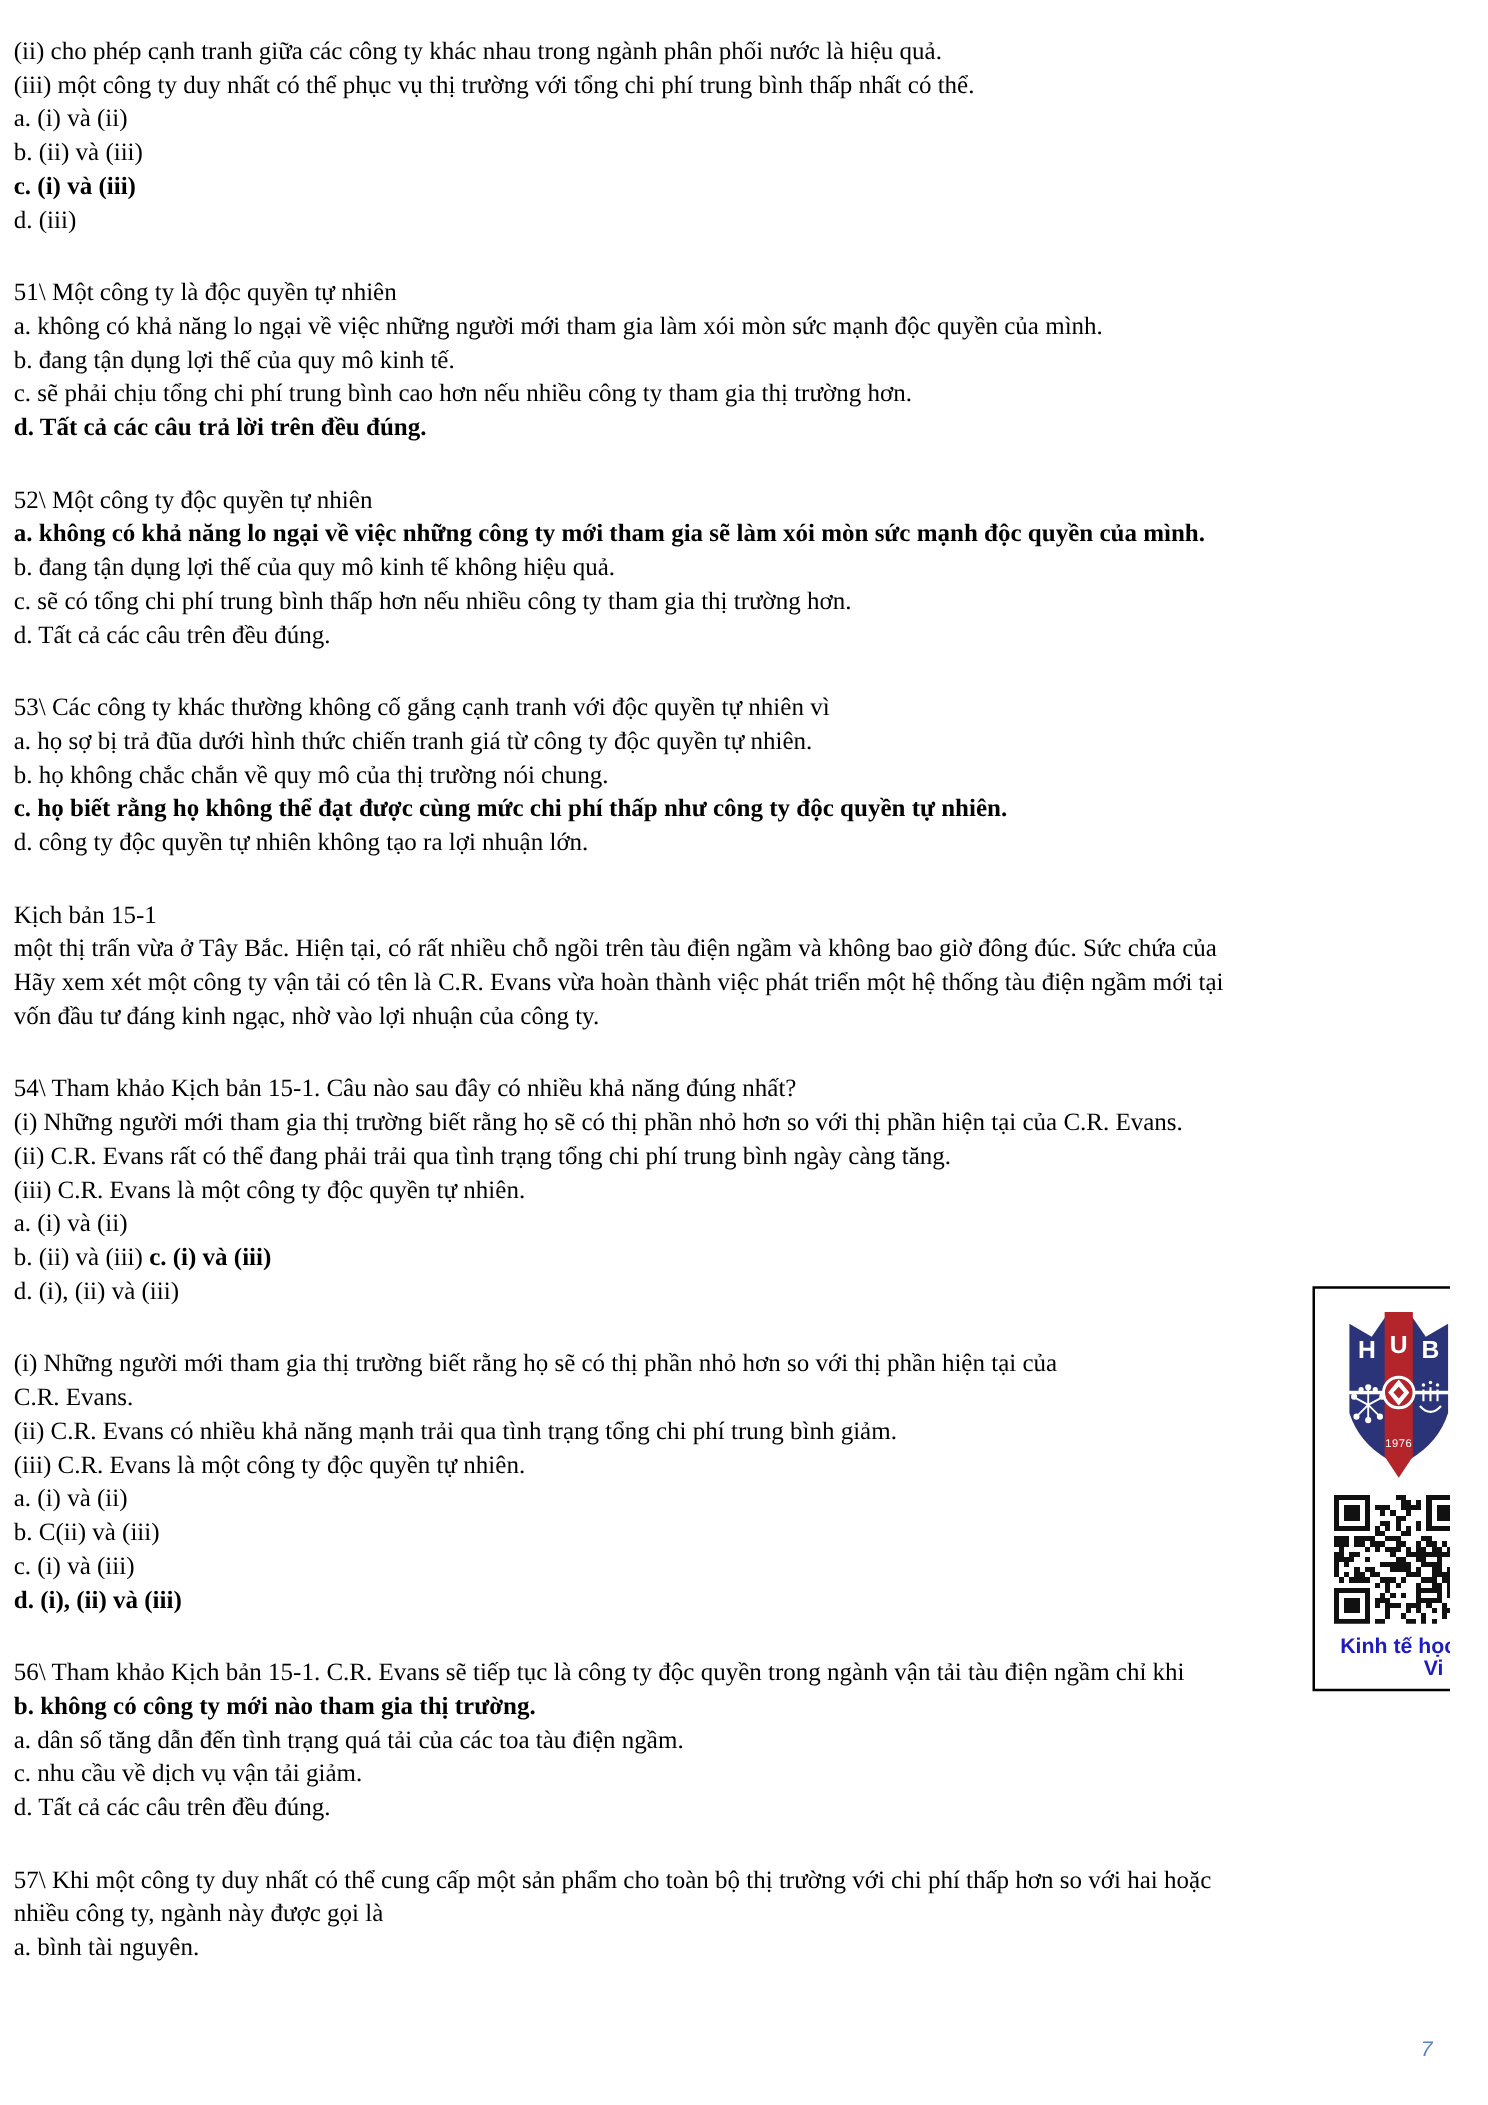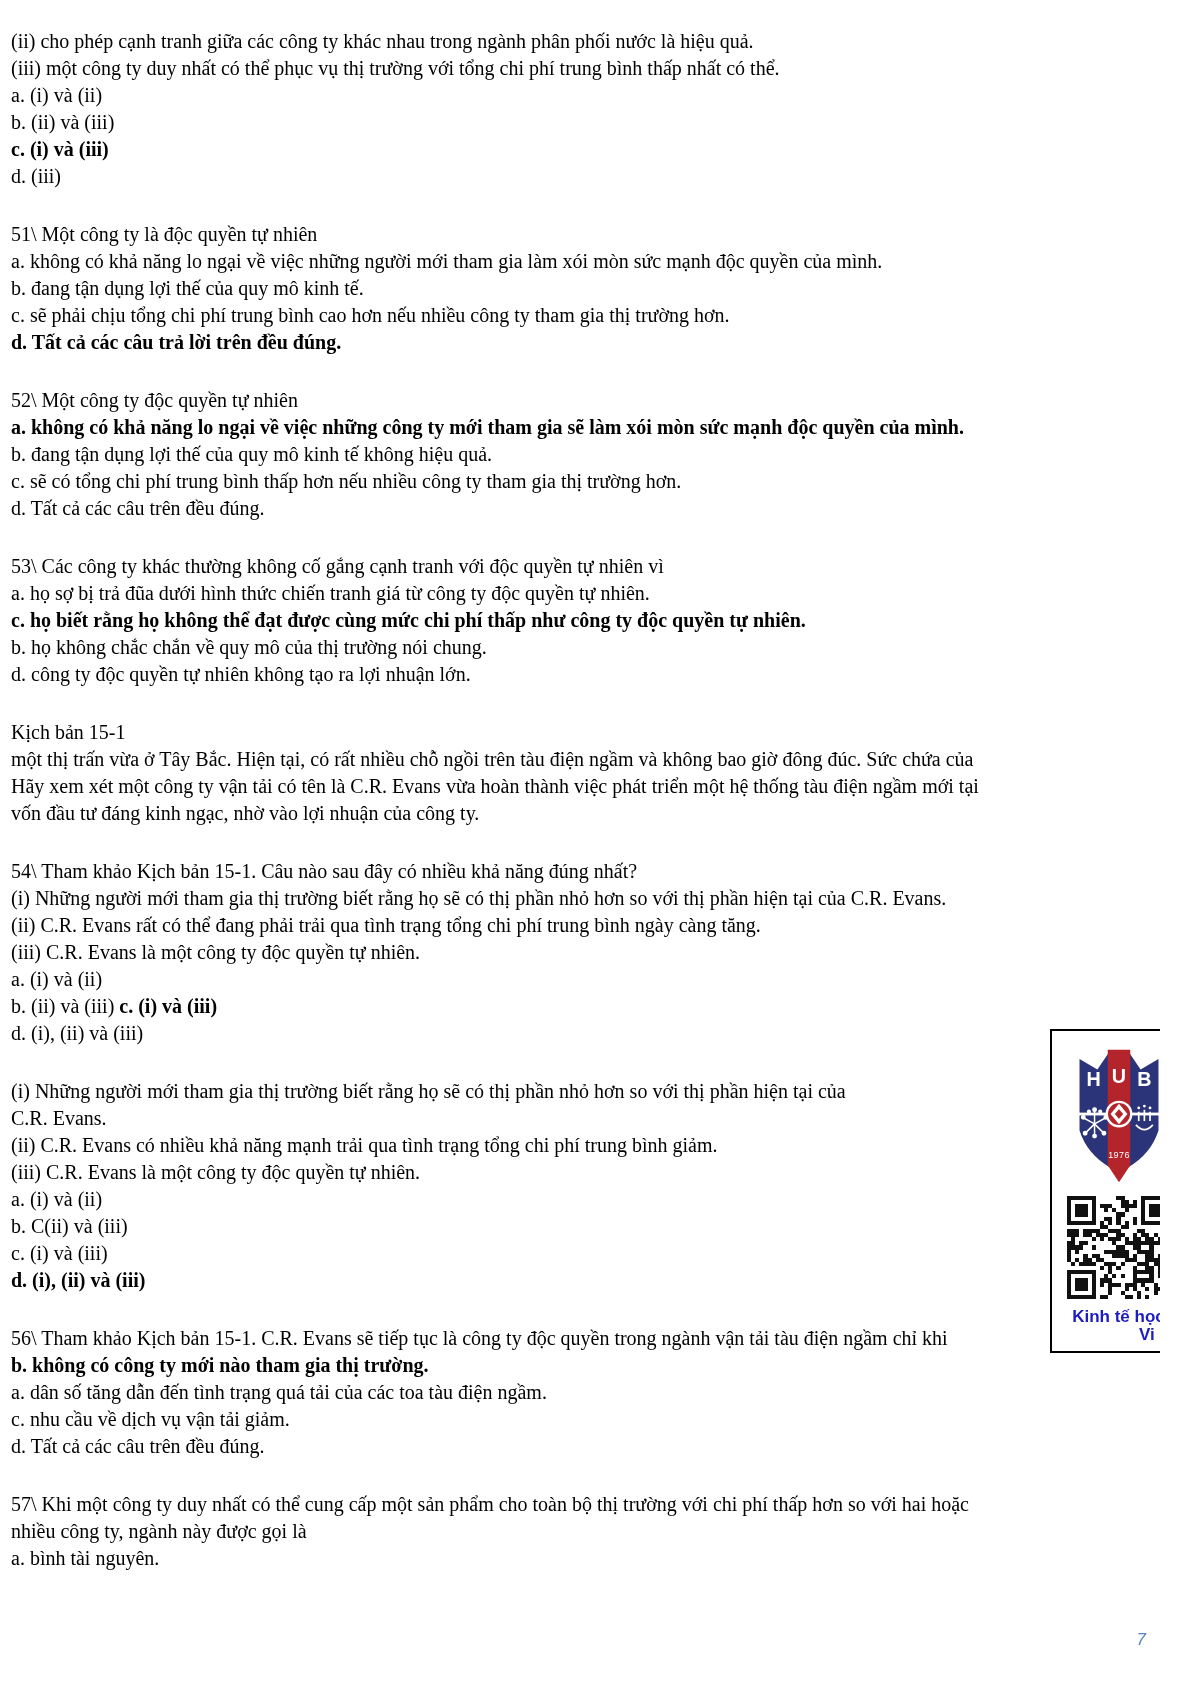--- a/index.html
+++ b/index.html
@@ -88,22 +88,22 @@
       <div class="block">
         <div class="line"><span>52\ Một công ty độc quyền tự nhiên</span></div>
         <div class="line"><span class="b">a. không có khả năng lo ngại về việc những công ty mới tham gia sẽ làm xói mòn sức mạnh độc quyền của mình.</span></div>
         <div class="line"><span>b. đang tận dụng lợi thế của quy mô kinh tế không hiệu quả.</span></div>
         <div class="line"><span>c. sẽ có tổng chi phí trung bình thấp hơn nếu nhiều công ty tham gia thị trường hơn.</span></div>
         <div class="line"><span>d. Tất cả các câu trên đều đúng.</span></div>
       </div>
       <div class="block">
         <div class="line"><span>53\ Các công ty khác thường không cố gắng cạnh tranh với độc quyền tự nhiên vì</span></div>
         <div class="line"><span>a. họ sợ bị trả đũa dưới hình thức chiến tranh giá từ công ty độc quyền tự nhiên.</span></div>
+        <div class="line"><span>b. họ không chắc chắn về quy mô của thị trường nói chung.</span></div>
         <div class="line"><span class="b">c. họ biết rằng họ không thể đạt được cùng mức chi phí thấp như công ty độc quyền tự nhiên.</span></div>
-        <div class="line"><span>b. họ không chắc chắn về quy mô của thị trường nói chung.</span></div>
         <div class="line"><span>d. công ty độc quyền tự nhiên không tạo ra lợi nhuận lớn.</span></div>
       </div>
       <div class="block">
         <div class="line"><span>Kịch bản 15-1</span></div>
         <div class="line"><span>một thị trấn vừa ở Tây Bắc. Hiện tại, có rất nhiều chỗ ngồi trên tàu điện ngầm và không bao giờ đông đúc. Sức chứa của</span></div>
         <div class="line"><span>Hãy xem xét một công ty vận tải có tên là C.R. Evans vừa hoàn thành việc phát triển một hệ thống tàu điện ngầm mới tại</span></div>
         <div class="line"><span>vốn đầu tư đáng kinh ngạc, nhờ vào lợi nhuận của công ty.</span></div>
       </div>
       <div class="block">
         <div class="line"><span>54\ Tham khảo Kịch bản 15-1. Câu nào sau đây có nhiều khả năng đúng nhất?</span></div>

